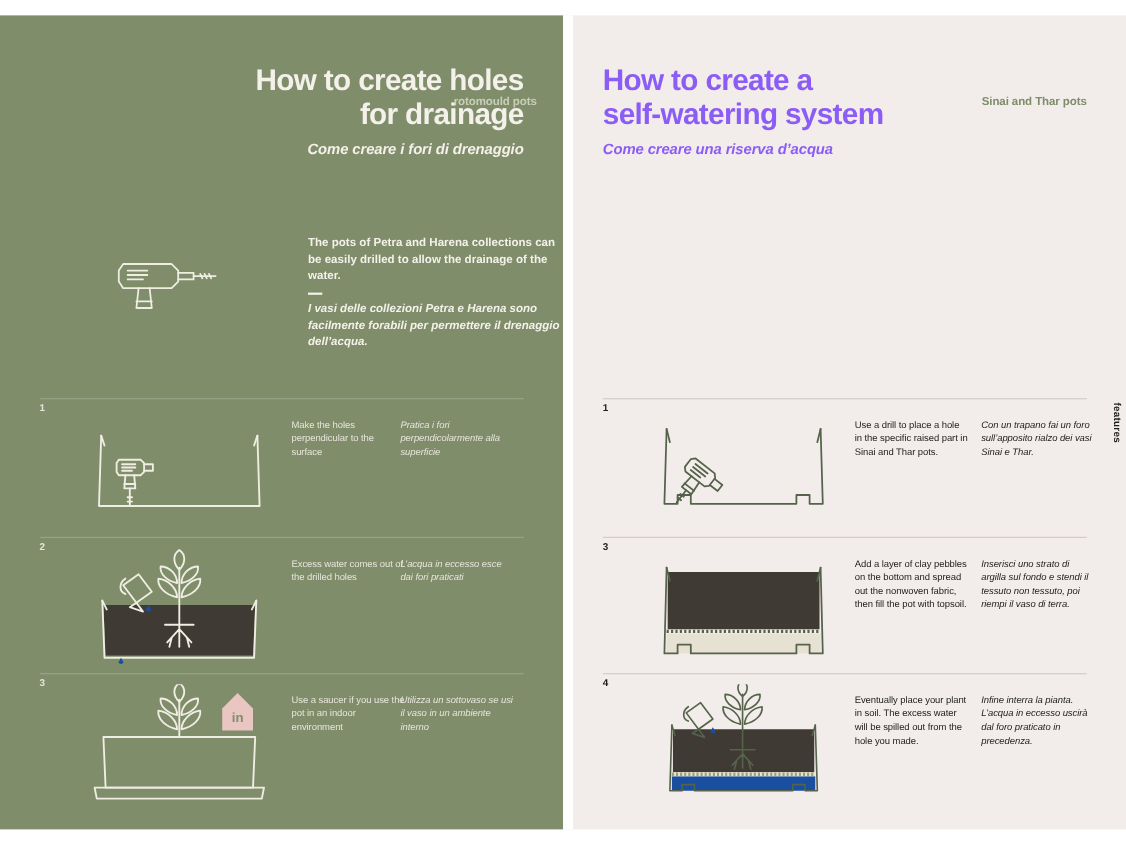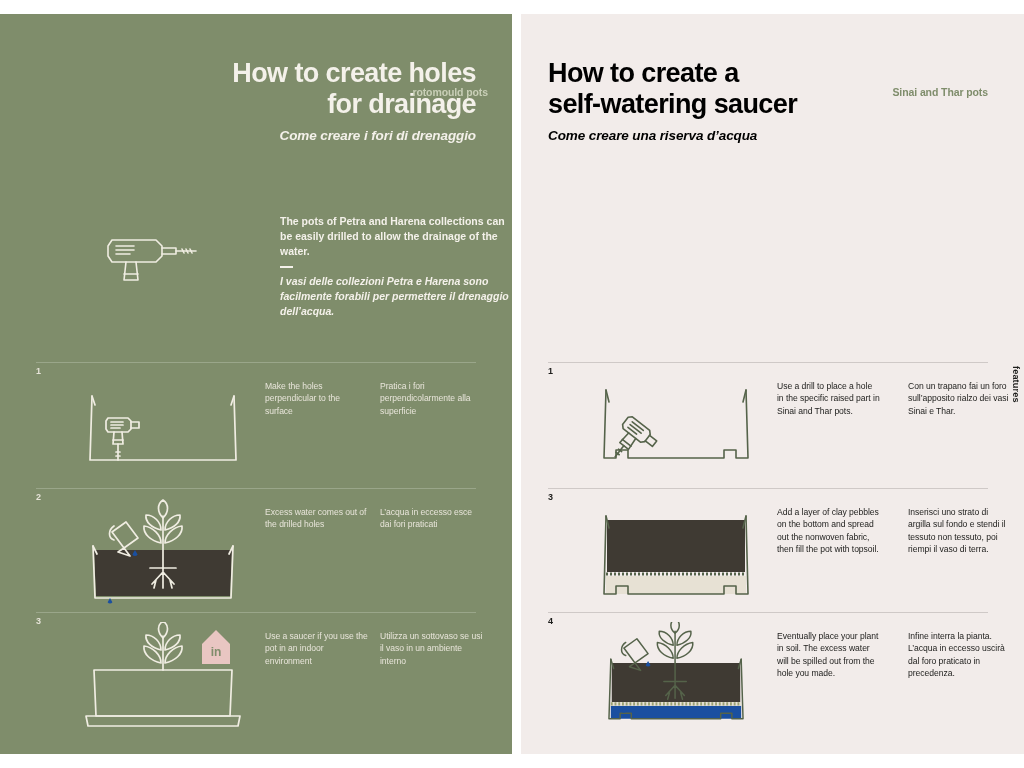--- a/index.html
+++ b/index.html
@@ -54,21 +54,21 @@
   }
   .collection {
     position: absolute;
     top: 72px;
     font-size: 10.5px;
     font-weight: bold;
     letter-spacing: -0.1px;
   }
   .panel-left .title, .panel-left .subtitle { color: #f4f1ea; text-align: right; }
   .panel-left .collection { right: 24px; color: #c9cfb7; }
-  .panel-right .title, .panel-right .subtitle { color: #000000; }
+  .panel-right .title, .panel-right .subtitle { color: #8b5cf6; }
   .panel-right .collection { right: 36px; color: #7f8d6b; }
 
   
   .intro {
     position: absolute;
     left: 280px; top: 200px;
     width: 230px;
     font-size: 10.5px;
     line-height: 1.42;
     color: #f4f1ea;
@@ -118,21 +118,21 @@
   }
   .step-txt {
     position: absolute;
     top: 18px;
     font-size: 8.6px;
     line-height: 1.45;
     width: 104px;
     letter-spacing: -0.05px;
   }
   .step-txt.en { left: 229px; }
-  .step-txt.it { left: 344px; }
+  .step-txt.it { left: 328px; font-style: italic; }
   .panel-left .step-txt { color: #e8e5da; }
   .panel-right .step-txt { color: #1d1d1b; }
   .panel-right .step-txt.it { color: #1d1d1b; margin-left: 16px; }
 
   
   .features {
     position: absolute;
     right: 3px; top: 352px;
     font-size: 9px;
     font-weight: bold;
@@ -254,21 +254,21 @@
       <div class="step-txt en">Use a saucer if you use the pot in an indoor environment</div>
       <div class="step-txt it">Utilizza un sottovaso se usi il vaso in un ambiente interno</div>
     </div>
   </div>
 
   <div class="panel panel-right">
 
     <div class="hdr">
       <div class="title">
         <span>How to create a</span><br>
-        <span>self-watering saucer</span>
+        <span>self-watering system</span>
       </div>
       <div class="subtitle">Come creare una riserva d’acqua</div>
     </div>
     <div class="collection">Sinai and Thar pots</div>
 
     <div class="step" style="top:348px;">
       <div class="step-rule"></div>
       <div class="step-num">1</div>
       <svg class="step-art" viewBox="0 0 200 108">
         <g fill="none" stroke="#55634a" stroke-width="1.6" stroke-linejoin="round" stroke-linecap="round">

